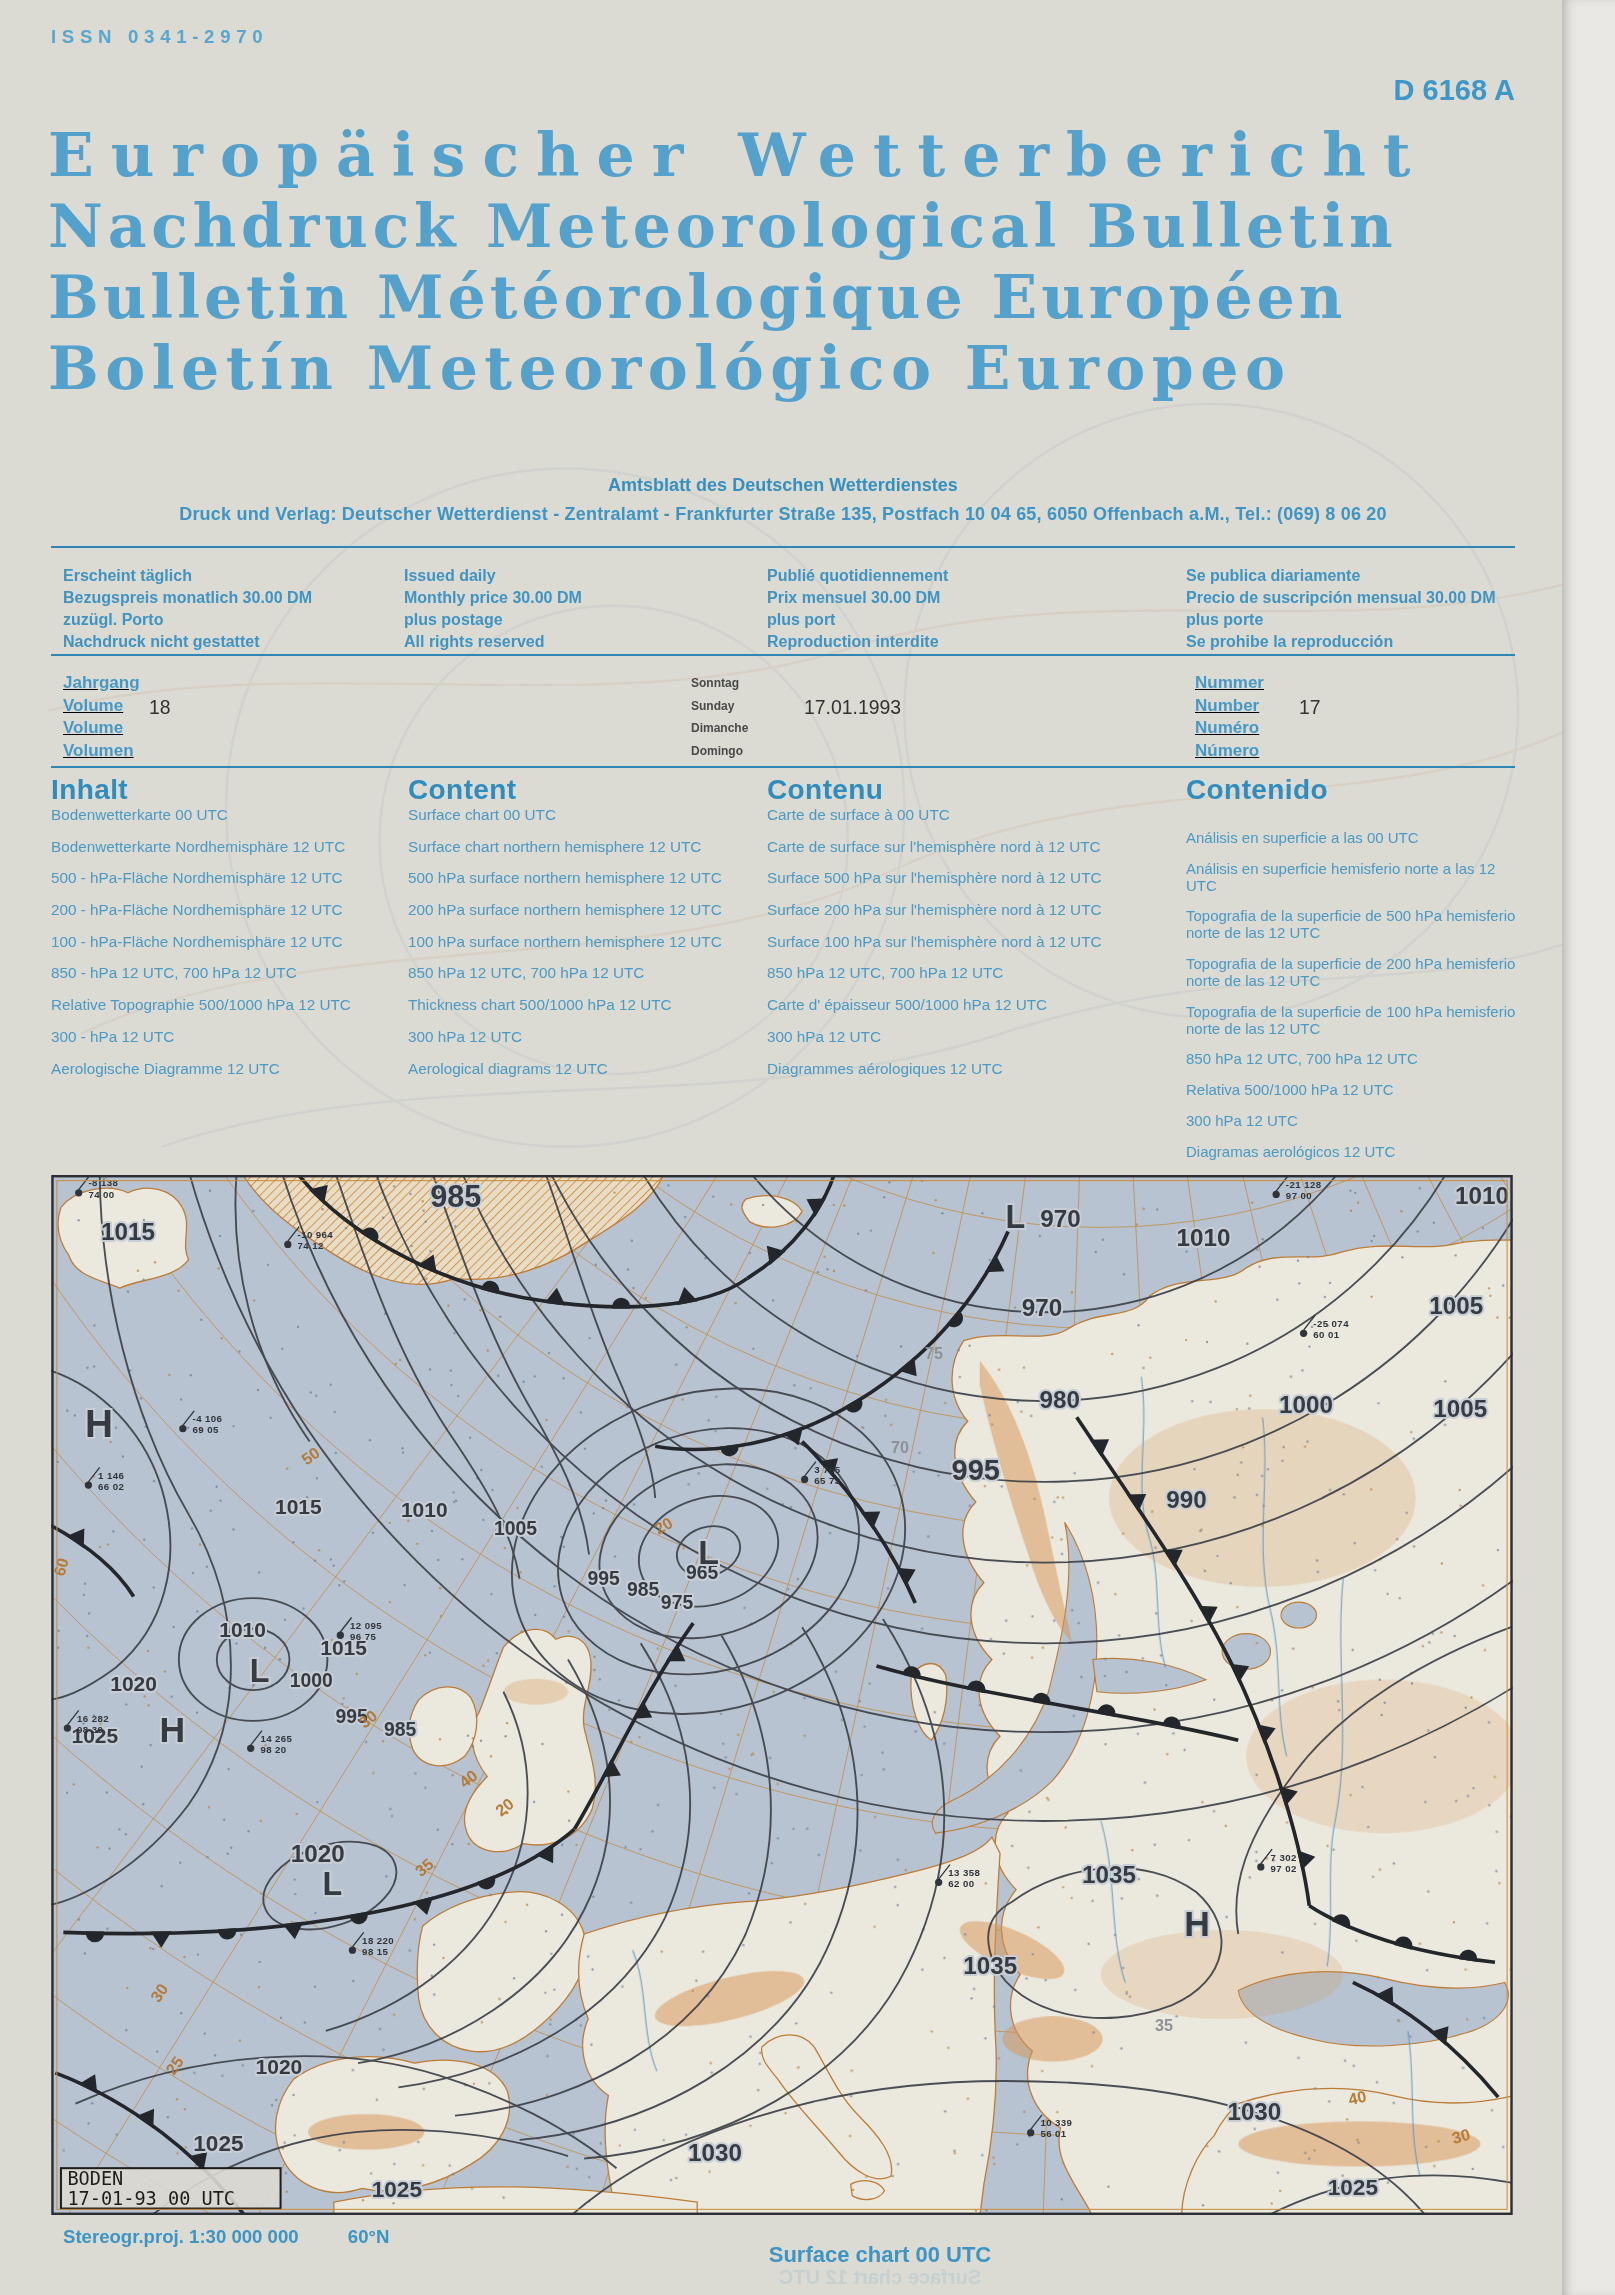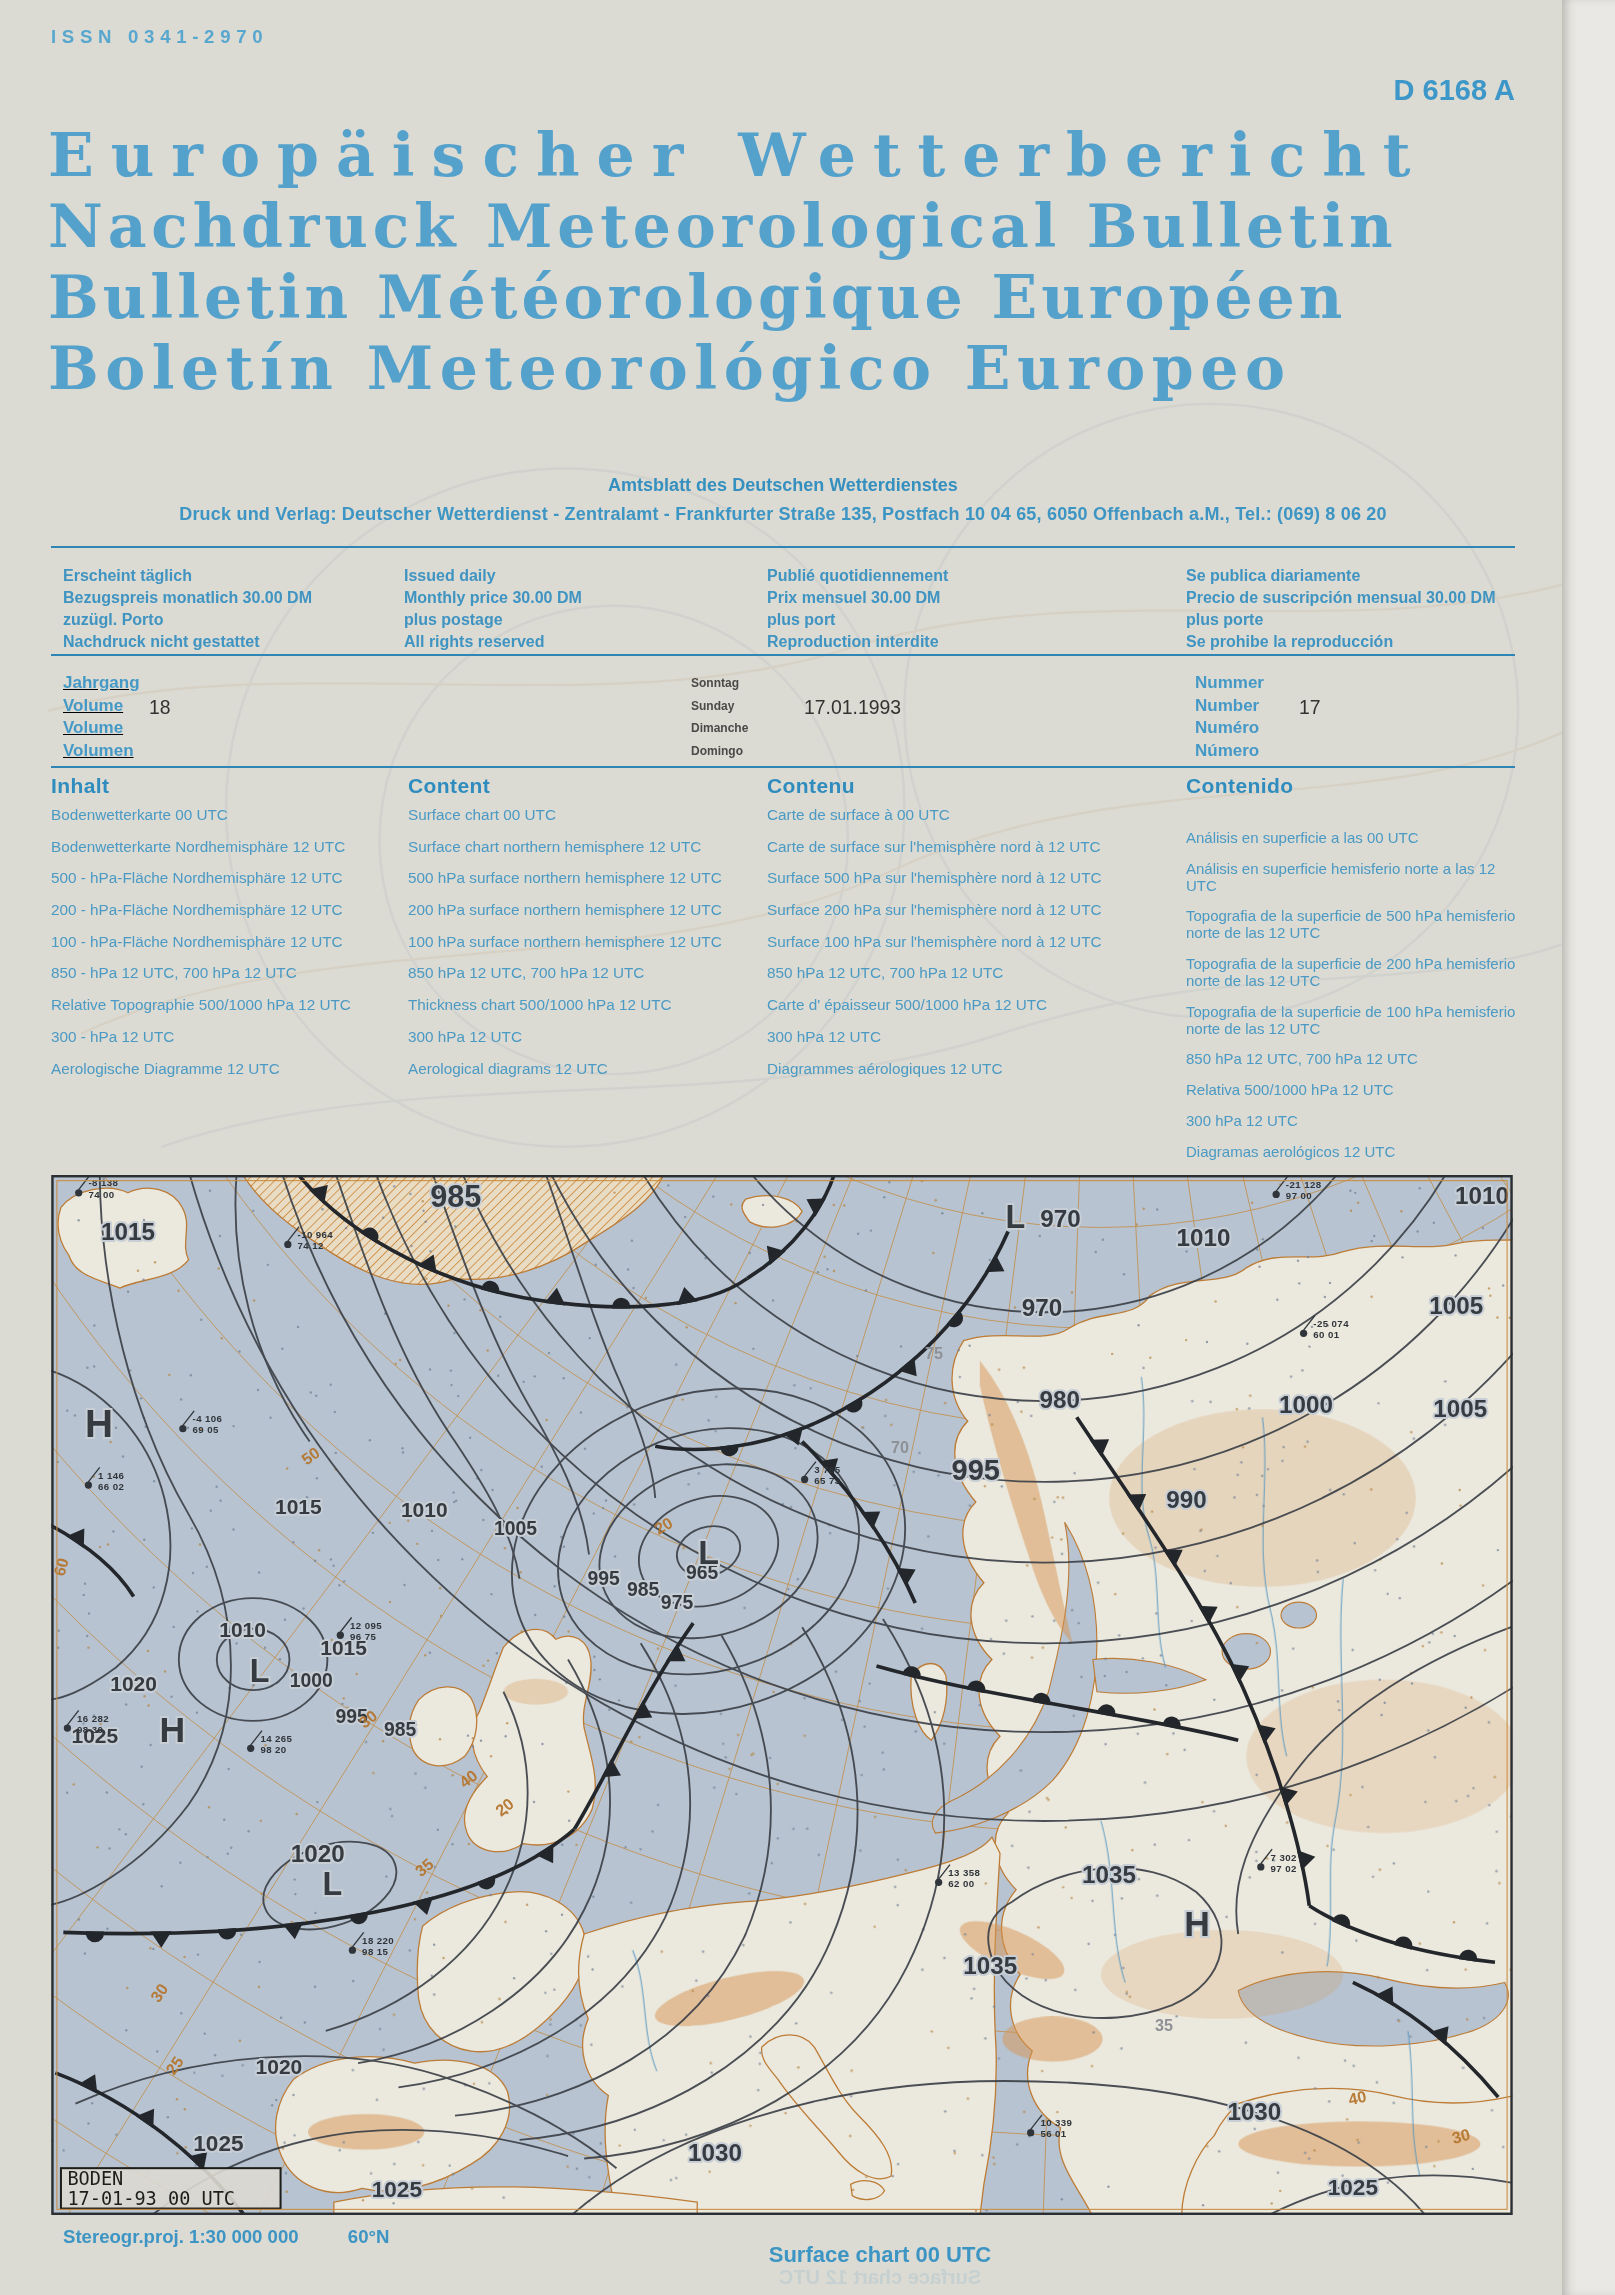--- a/index.html
+++ b/index.html
@@ -7,21 +7,21 @@
        background:#dbdad3;font-family:"Liberation Sans",sans-serif;}
   .abs{position:absolute;}
   .blue{color:#3d95c4;}
   .rule{position:absolute;left:51px;width:1464px;background:#2f86b5;}
   .title-line{position:absolute;left:48px;font-family:"DejaVu Serif",serif;font-weight:700;
               color:#54a1cc;white-space:nowrap;}
   .ed-col{position:absolute;top:565px;font-size:16px;line-height:22px;font-weight:700;color:#3f94c2;}
   .vol-labels div{font-size:17px;line-height:22.6px;font-weight:600;color:#4599c6;}
   .day-labels div{font-size:12px;line-height:22.6px;font-weight:600;color:#4a4a48;}
   .vol-value{font-size:19.4px;color:#333331;}
-  .cont-head{font-size:21px;font-weight:700;color:#2f8cbe;letter-spacing:0.4px;}
+  .cont-head{font-size:28px;font-weight:700;color:#2f8cbe;letter-spacing:0.4px;}
   .cont-col{position:absolute;top:806px;}
   .ci{font-size:15.3px;line-height:18px;margin-bottom:13.7px;font-weight:500;color:#4a9ac4;}
   .cont-col-es .ci{font-size:15px;line-height:17px;margin-bottom:13.7px;}
   .right-edge{position:absolute;left:1562px;top:0;width:53px;height:2295px;background:#e9e8e4;
               box-shadow:inset 8px 0 11.3px -5.7px rgba(60,55,45,.35);}
   .ghost{opacity:.13;transform:scaleX(-1);}
   svg text{user-select:none;}
   .plab{font-family:"Liberation Sans",sans-serif;font-weight:700;fill:#363b42;
         paint-order:stroke;stroke:#c7ced5;stroke-width:5px;stroke-linejoin:round;}
   .hl{font-family:"Liberation Sans",sans-serif;font-weight:700;fill:#363b42;
@@ -92,21 +92,21 @@
     <div class="">Volumen</div>
   </div>
 <div class="abs vol-value" style="left:149px;top:696px;">18</div>
 <div class="abs day-labels" style="left:691px;top:672px;">
     <div class="">Sonntag</div>
     <div class="">Sunday</div>
     <div class="">Dimanche</div>
     <div class="">Domingo</div>
   </div>
 <div class="abs vol-value" style="left:804px;top:696px;">17.01.1993</div>
-<div class="abs vol-labels" style="left:1195px;top:672px;">
+<div class="abs vol-labels" style="left:1195px;top:672px;text-decoration:underline;">
     <div class="">Nummer</div>
     <div class="">Number</div>
     <div class="">Numéro</div>
     <div class="">Número</div>
   </div>
 <div class="abs vol-value" style="left:1299px;top:696px;">17</div>
 
 <div class="rule" style="top:766px;height:2.4px;"></div>
 
 <div class="abs cont-head" style="left:51px;top:774px;">Inhalt</div>

